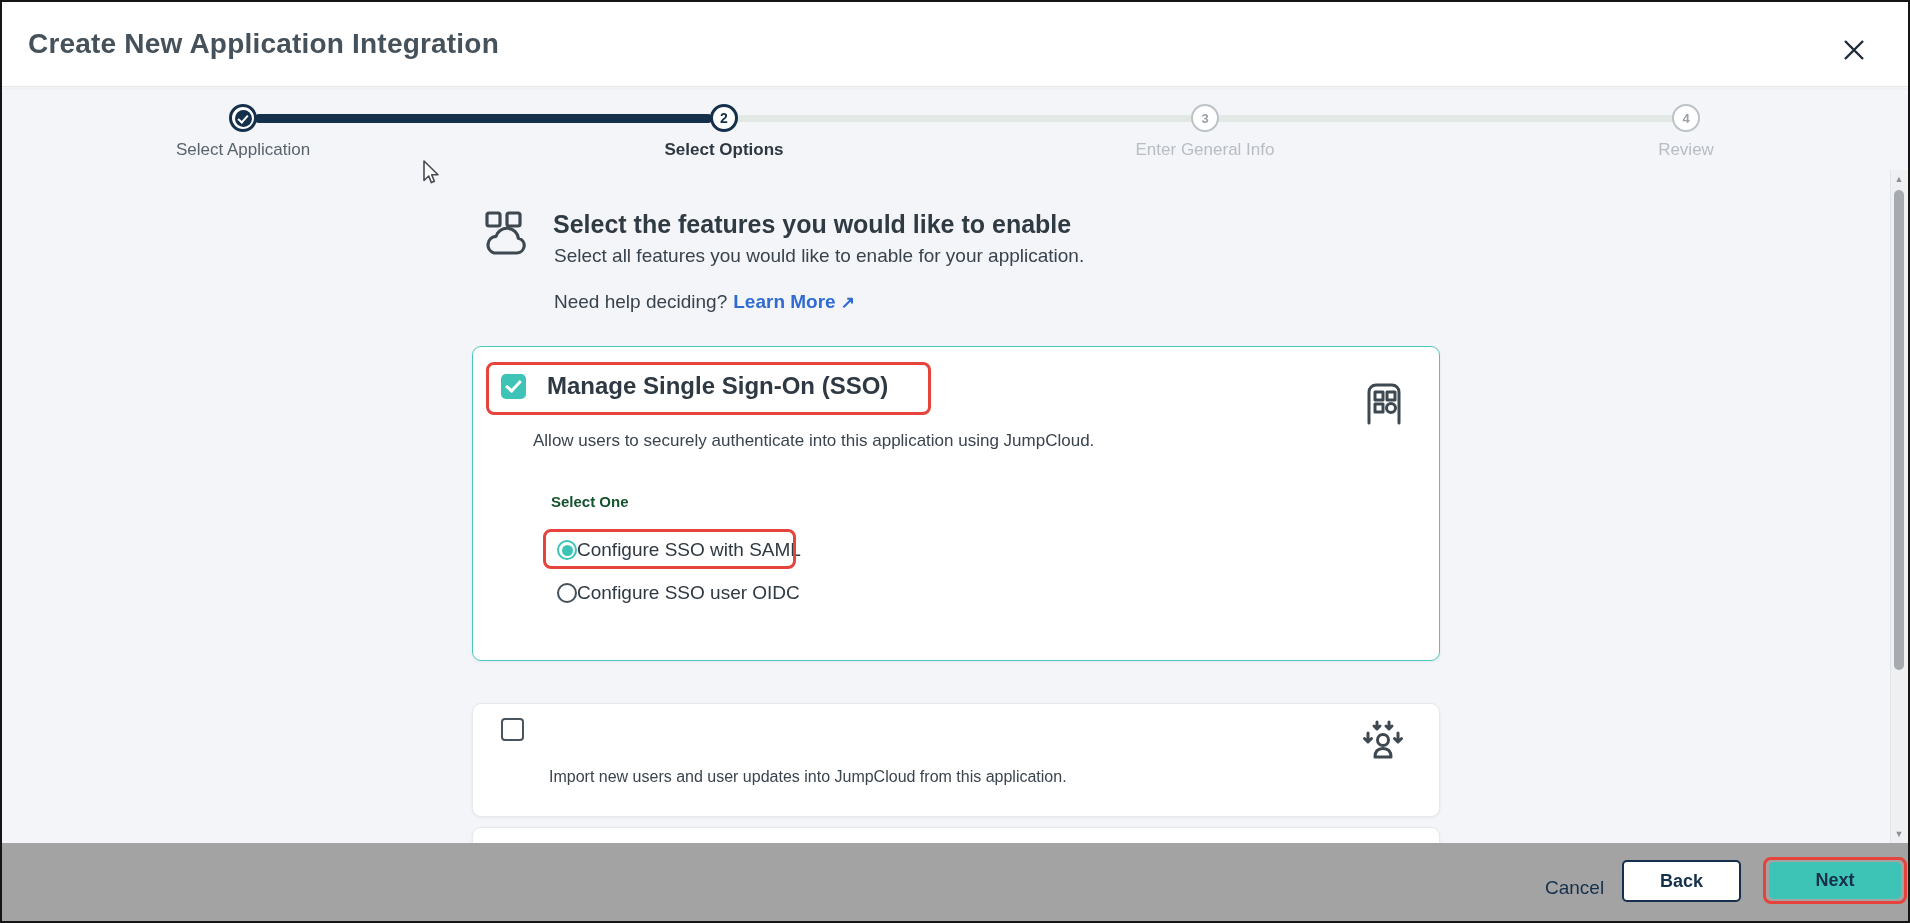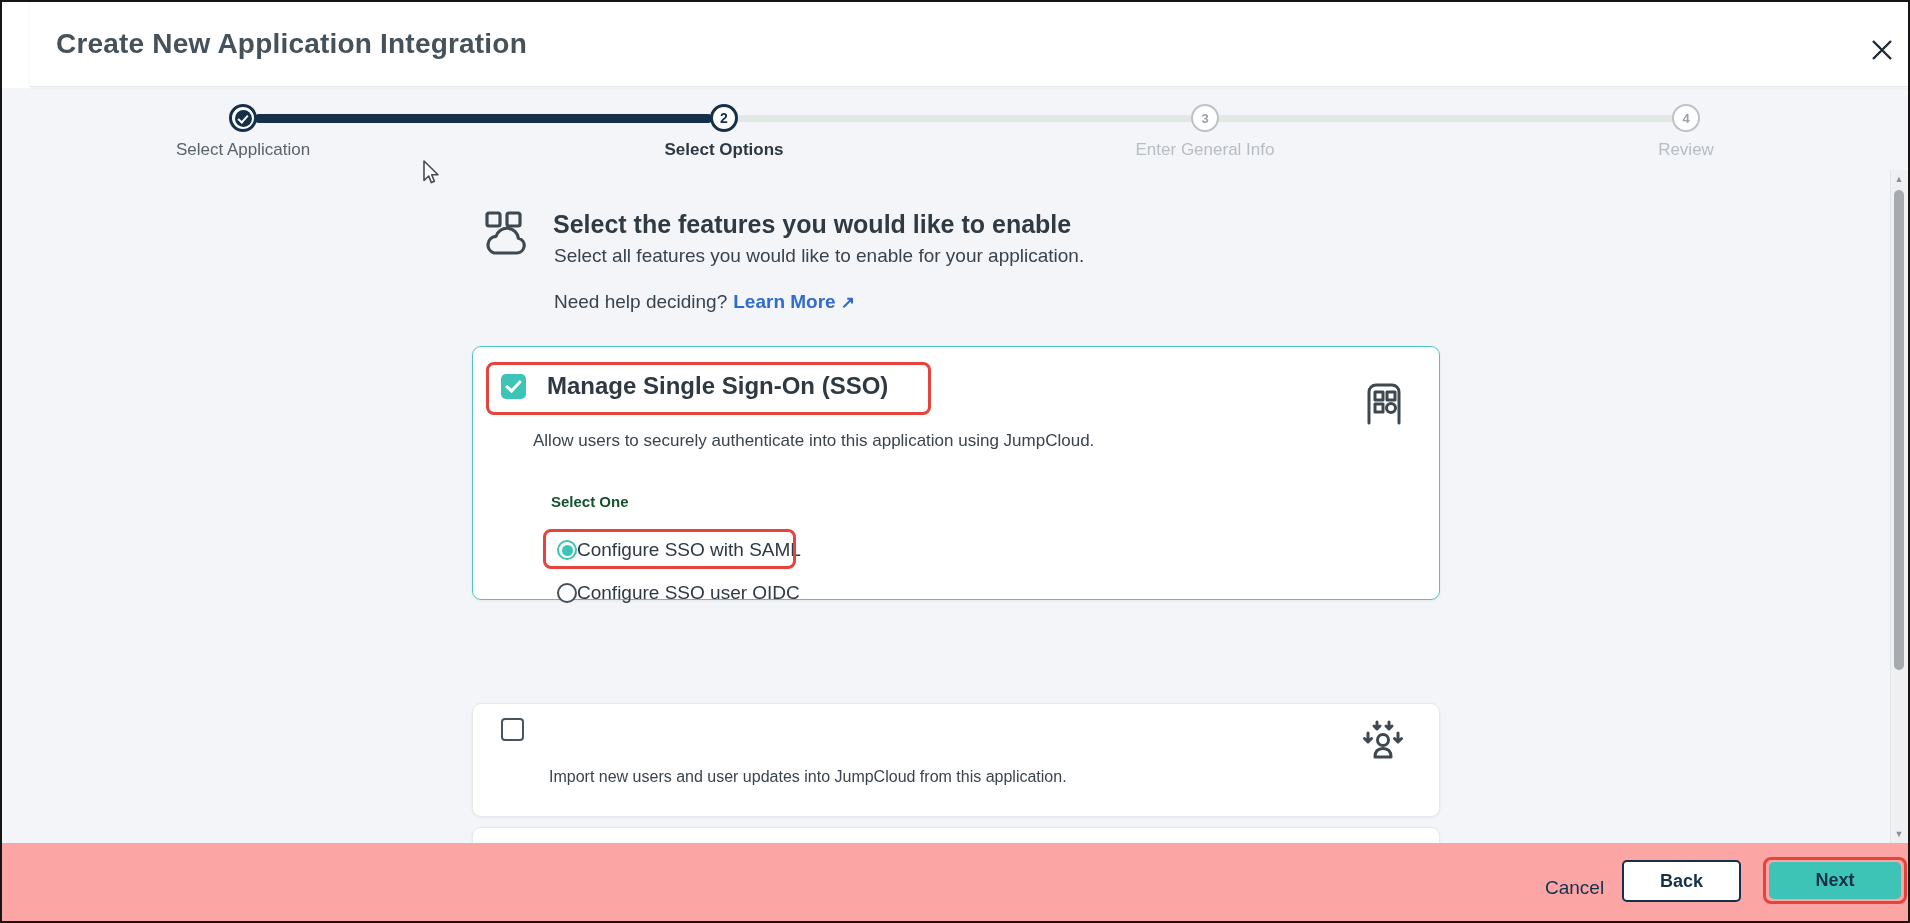--- a/index.html
+++ b/index.html
@@ -2,21 +2,21 @@
 <html><head>
 <meta charset="utf-8">
 <style>
   * { margin:0; padding:0; box-sizing:border-box; }
   body { background:#ffffff; font-family:"Liberation Sans", sans-serif; }
   .screen { position:relative; width:1910px; height:923px; background:#ffffff;
             border:2px solid #151515; overflow:hidden; }
 
   
   .modal-header { position:absolute; top:0; left:0; right:0; height:85px; background:#fff;
-                  border-bottom:1px solid #e4e6ea; box-shadow:0 1px 3px rgba(20,40,60,.07); z-index:5;margin-left:28px; }
+                  border-bottom:1px solid #e4e6ea; box-shadow:0 1px 3px rgba(20,40,60,.07); z-index:5; }
   .modal-title { position:absolute; left:26px; top:26px; font-size:28px; font-weight:bold; color:#46525b; letter-spacing:.2px; }
   .close-btn { position:absolute; left:1836px; top:32px; width:32px; height:32px; cursor:pointer;
                display:flex; align-items:center; justify-content:center; }
 
   
   .modal-content { position:absolute; top:86px; left:0; right:0; height:755px; background:#f4f5f9; }
 
   
   .step-circle { position:absolute; width:28px; height:28px; border-radius:50%; background:#fff; z-index:2;
                  display:flex; align-items:center; justify-content:center; }
@@ -38,21 +38,21 @@
   .intro-icon { position:absolute; left:477px; top:120px; width:54px; height:54px; }
   .intro-heading { position:absolute; left:551px; top:122px; font-size:25px; font-weight:bold; color:#2f3a43; }
   .intro-sub { position:absolute; left:552px; top:157px; font-size:19px; color:#39434d; }
   .intro-help { position:absolute; left:552px; top:203px; font-size:19px; color:#39434d; }
   .learn-link { color:#2f6bd0; font-weight:bold; text-decoration:none; cursor:pointer; margin-left:6px; }
   .learn-arrow { font-size:17px; margin-left:5px; font-weight:bold; }
 
   
   .card { position:absolute; left:470px; width:968px; background:#fff; border-radius:9px;
           box-shadow:0 1px 3px rgba(30,40,60,.06); }
-  .card-sso { top:258px; height:254px; border:1px solid #4cc7bd; }
+  .card-sso { top:258px; height:315px; border:1px solid #4cc7bd; }
   .card-import { top:615px; height:114px; border:1px solid #e7e8ee; }
   .card-peek { top:739px; height:17px; border:1px solid #e7e8ee; border-bottom:none; border-radius:9px 9px 0 0; }
 
   .hl-red { position:absolute; border:3px solid #e5433c; border-radius:8px; z-index:3; pointer-events:none; }
 
   .checkbox { position:absolute; border-radius:5px; cursor:pointer; }
   .cb-checked { background:#3ec4b6; }
   .cb-checked::after { content:""; position:absolute; left:8px; top:3px; width:6px; height:12px;
                        border:solid #fff; border-width:0 3px 3px 0; transform:rotate(43deg); }
   .cb-empty { background:#fff; border:2px solid #4a545e; border-radius:4px; }
@@ -66,21 +66,21 @@
   .radio { width:20px; height:20px; border-radius:50%; background:#fff; flex:0 0 auto;
            display:flex; align-items:center; justify-content:center; }
   .radio-on { border:2px solid #3ec4b6; }
   .radio-on .dot { width:11px; height:11px; border-radius:50%; background:#3ec4b6; }
   .radio-off { border:2px solid #444f59; }
   .radio-label { font-size:19px; color:#2f3942; }
 
   .feature-icon { position:absolute; }
 
   
-  .modal-footer { position:absolute; top:841px; left:0; right:0; bottom:0; background:#fca5a5; z-index:6; }
+  .modal-footer { position:absolute; top:841px; left:0; right:0; bottom:0; background:#a3a3a3; z-index:6; }
   .cancel-btn { position:absolute; left:1543px; top:34px; font-size:19px; color:#15304b; cursor:pointer; }
   .back-btn { position:absolute; left:1620px; top:17px; width:119px; height:42px; background:#fff;
               border:2px solid #15304b; border-radius:5px; color:#15304b; font-weight:bold; font-size:18px;
               display:flex; align-items:center; justify-content:center; cursor:pointer; }
   .next-wrap { position:absolute; left:1755px; top:14px; width:144px; height:47px;
                border:3px solid #e5433c; border-radius:8px; display:flex; align-items:center; justify-content:center;margin-left:6px; }
   .next-btn { width:132px; height:37px; background:#3ec4b6; border:none; border-radius:5px; color:#15304b;
               font-weight:bold; font-size:18px; display:flex; align-items:center; justify-content:center; cursor:pointer; }
 
   

